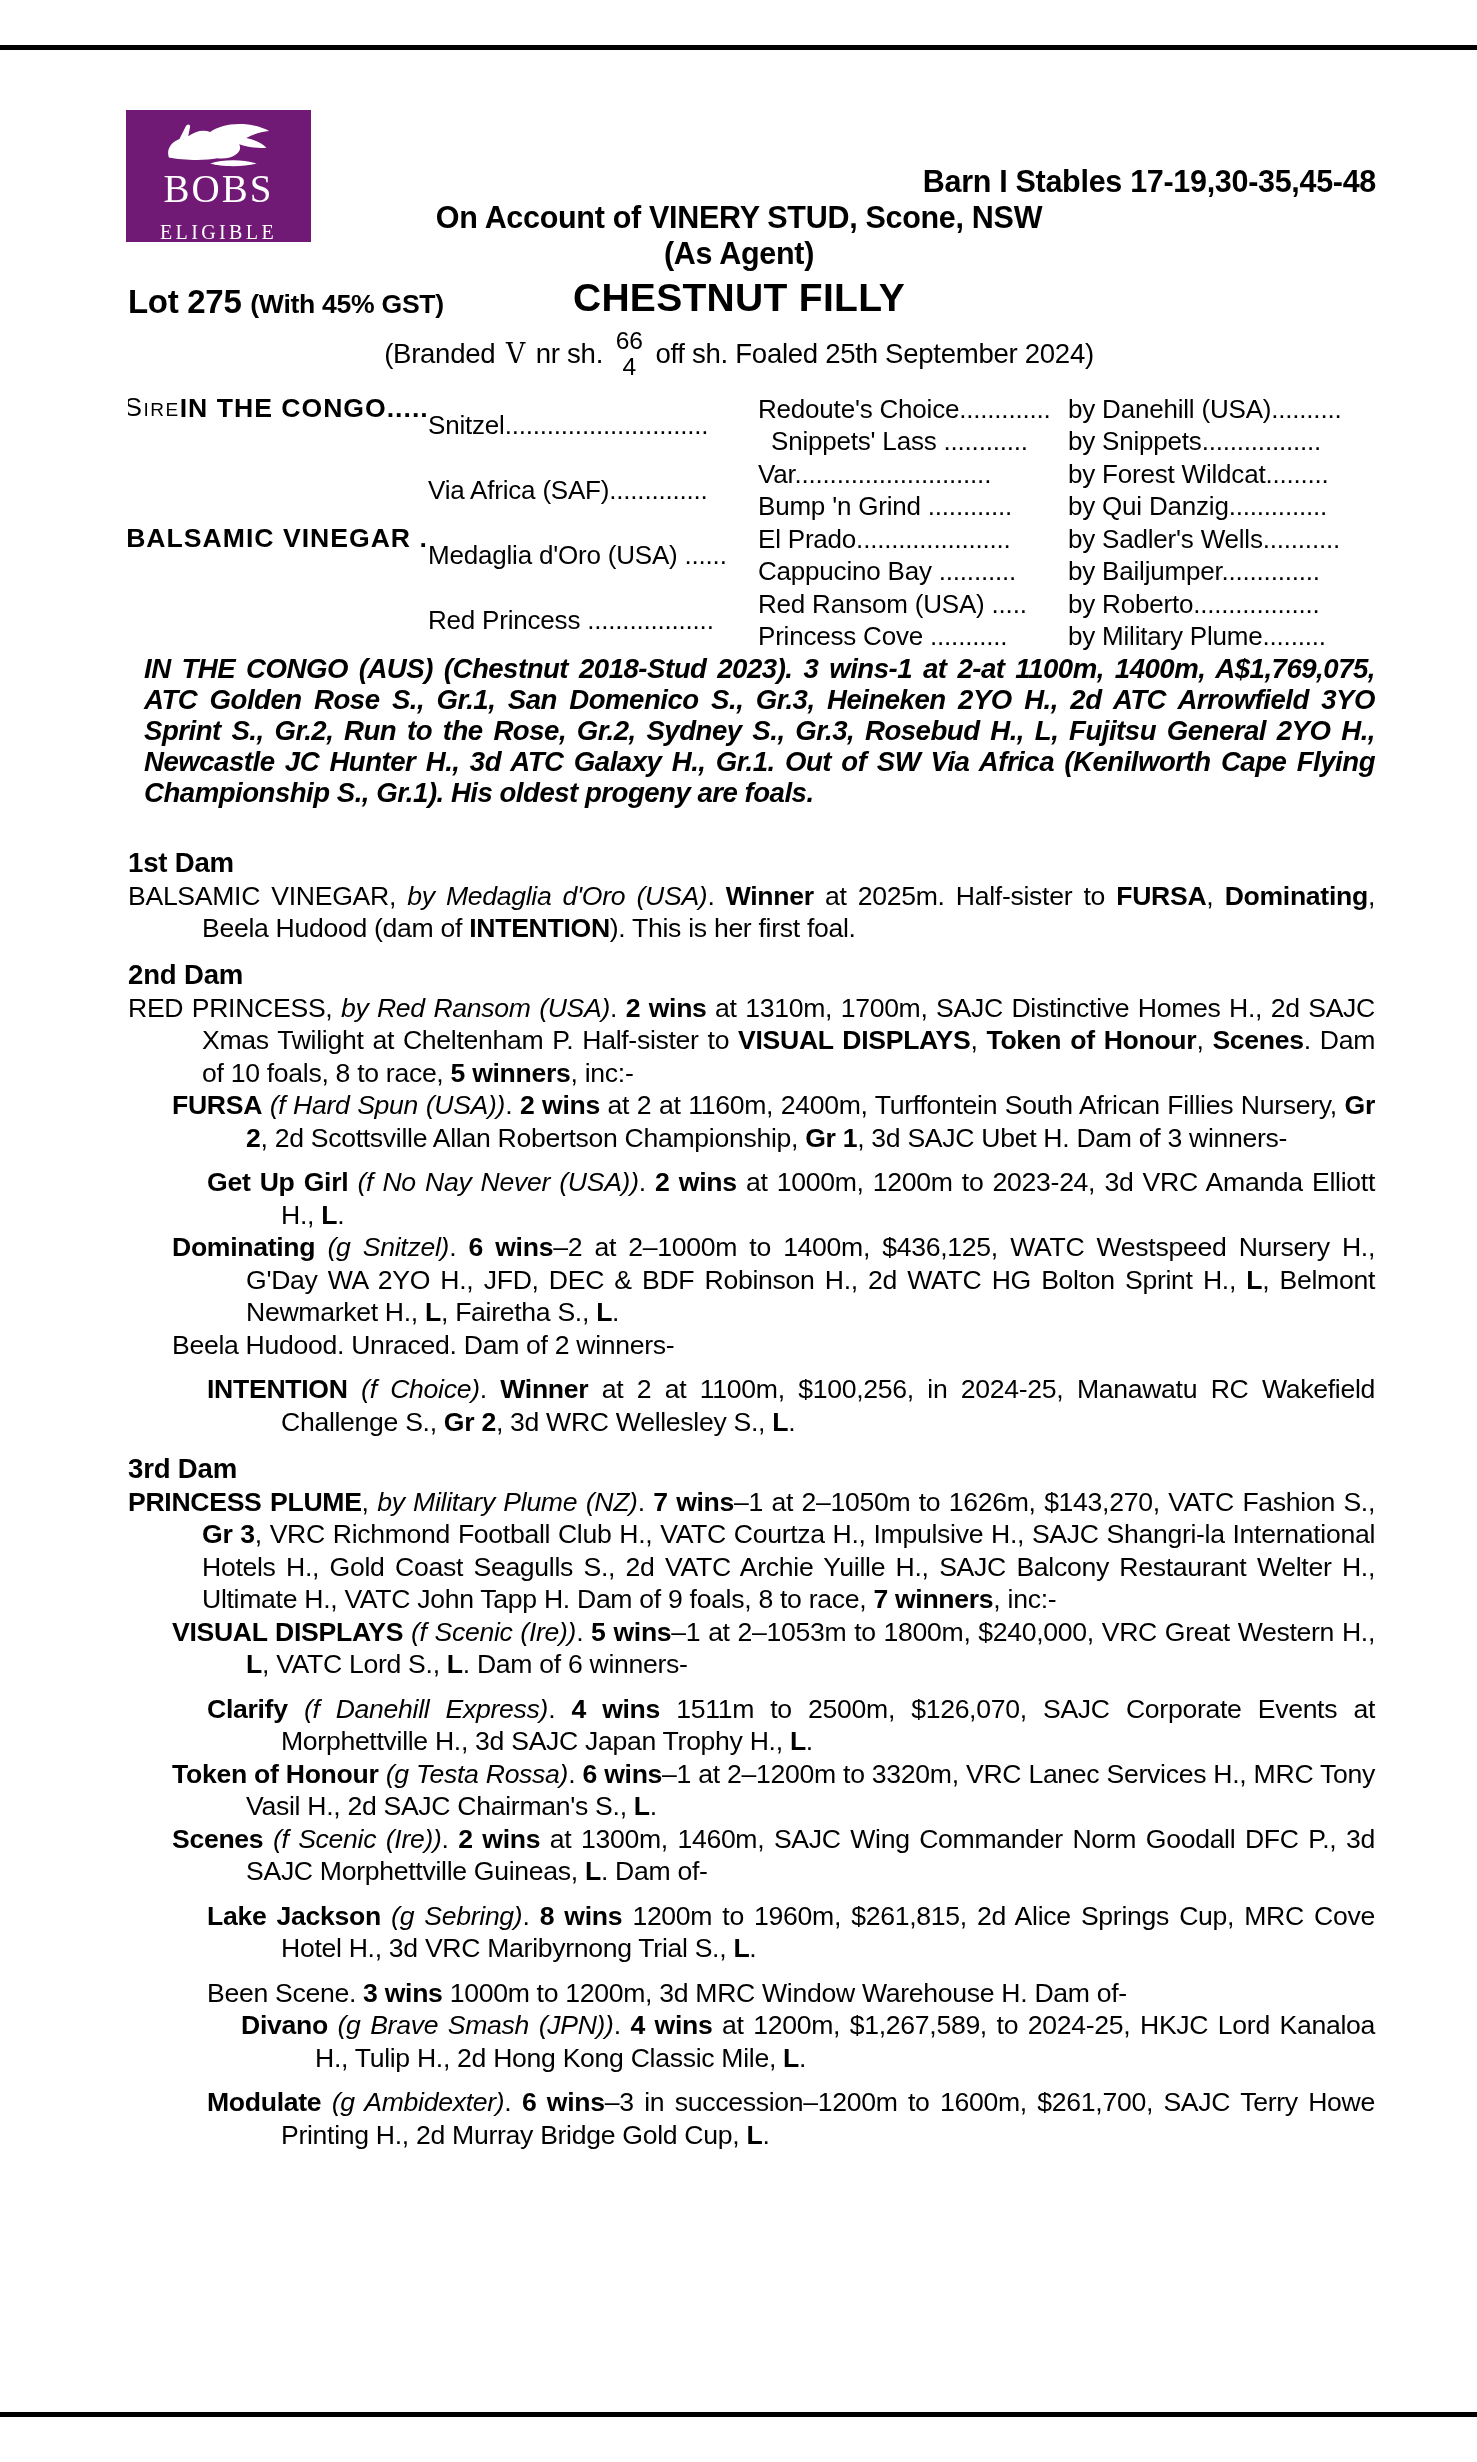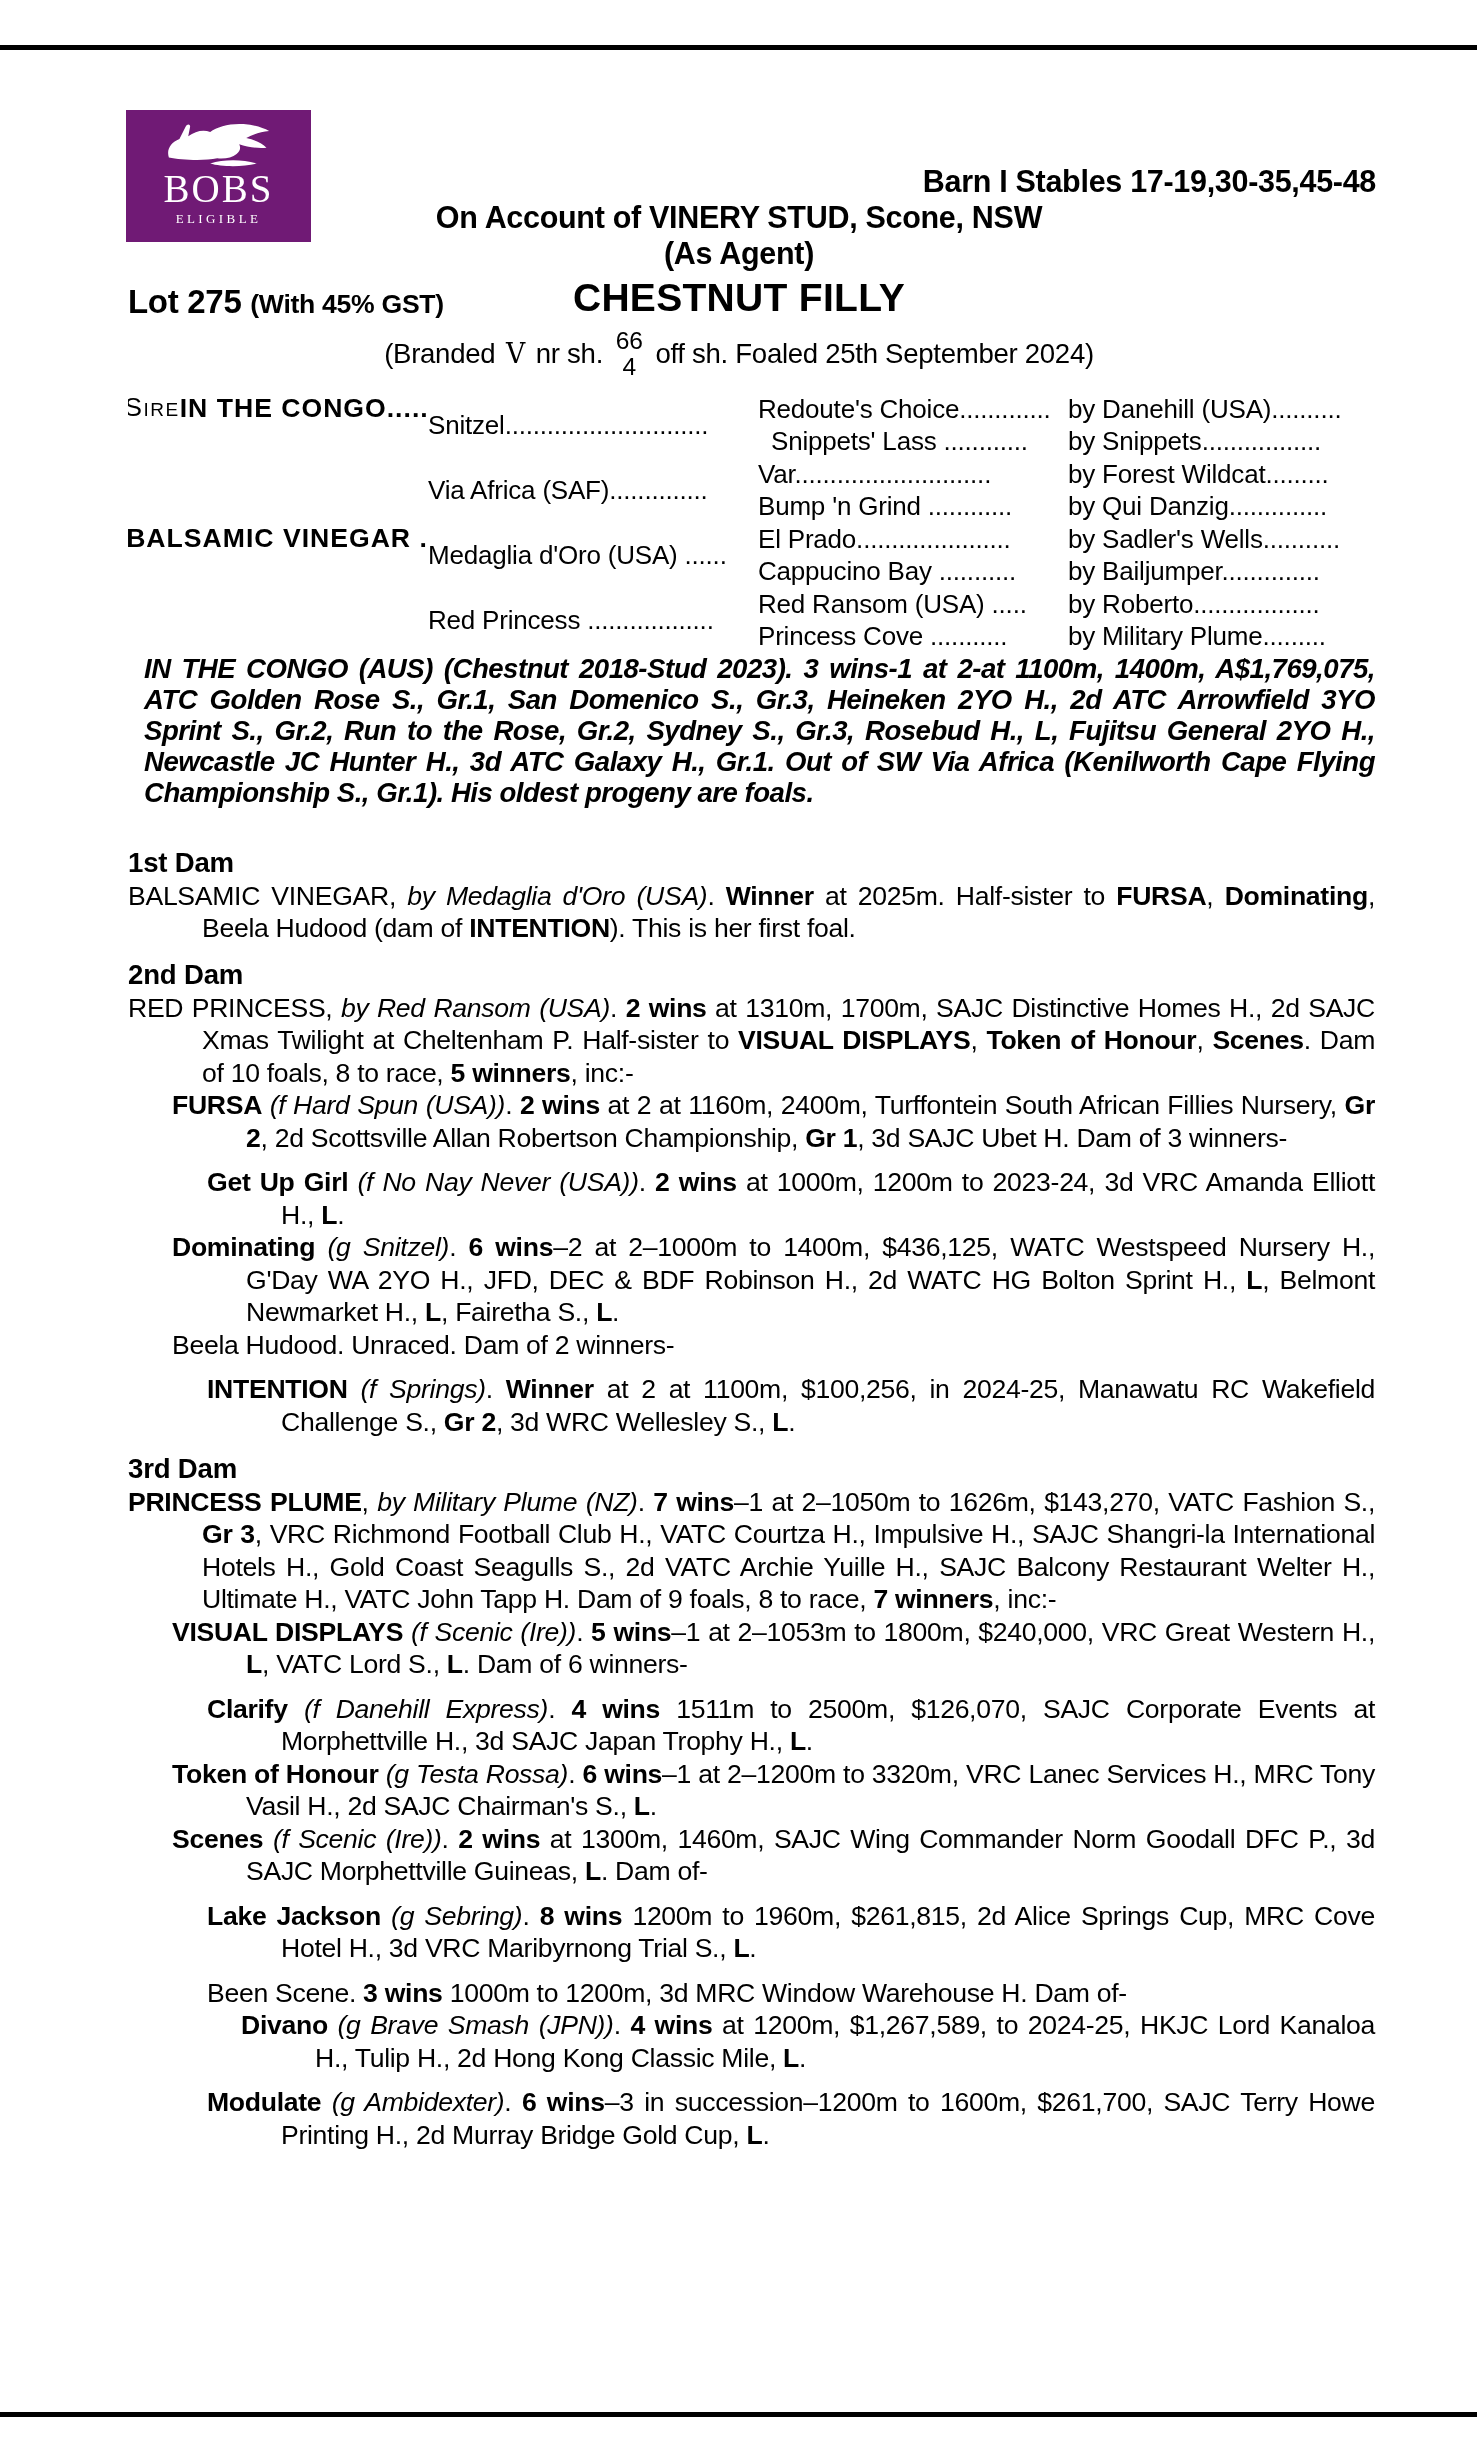--- a/index.html
+++ b/index.html
@@ -19,22 +19,22 @@
     background:#701a75;color:#fff;
     display:flex;flex-direction:column;align-items:center;justify-content:flex-start;
     padding-top:6.9px;box-sizing:border-box;
   }
   .logo svg{width:124px;height:51px;display:block;}
   .logo-title{
     font-family:"Liberation Serif", serif;font-size:39px;line-height:41px;
     letter-spacing:2px;
   }
   .logo-sub{
-    font-family:"Liberation Serif", serif;font-size:13px;line-height:17.7px;
-    letter-spacing:3.4px;margin-top:1px;text-align:center;
+    font-family:"Liberation Serif", serif;font-size:20px;line-height:17.7px;
+    letter-spacing:3.4px;margin-top:15px;text-align:center;
   }
 
   
   .barn{position:absolute;top:164px;right:102px;font-weight:bold;font-size:30.5px;letter-spacing:-0.3px;}
   .account{position:absolute;top:200px;left:0;width:100%;text-align:center;font-weight:bold;font-size:30.5px;letter-spacing:-0.3px;}
   .agent{position:absolute;top:236px;left:0;width:100%;text-align:center;font-weight:bold;font-size:30.5px;letter-spacing:-0.3px;}
   .lot{position:absolute;left:128px;top:283px;font-weight:bold;font-size:33px;letter-spacing:-0.3px;white-space:nowrap;}
   .lot .gst{font-size:26.6px;}
   .page-title{position:absolute;top:276px;left:0;width:100%;text-align:center;font-weight:bold;font-size:39px;letter-spacing:0.3px;}
   .brand-line{
@@ -149,21 +149,21 @@
 
 <div id="sections">
     <div class="dam-heading">1st Dam</div>
     <p class="sect-p lv0"><span>BALSAMIC VINEGAR, </span><span class="i">by Medaglia d'Oro (USA)</span><span>. </span><span class="b">Winner</span><span> at 2025m. Half-sister to </span><span class="b">FURSA</span><span>, </span><span class="b">Dominating</span><span>, Beela Hudood (dam of </span><span class="b">INTENTION</span><span>). This is her first foal.</span></p>
     <div class="dam-heading">2nd Dam</div>
     <p class="sect-p lv0"><span>RED PRINCESS, </span><span class="i">by Red Ransom (USA)</span><span>. </span><span class="b">2 wins</span><span> at 1310m, 1700m, SAJC Distinctive Homes H., 2d SAJC Xmas Twilight at Cheltenham P. Half-sister to </span><span class="b">VISUAL DISPLAYS</span><span>, </span><span class="b">Token of Honour</span><span>, </span><span class="b">Scenes</span><span>. Dam of 10 foals, 8 to race, </span><span class="b">5 winners</span><span>, inc:-</span></p>
     <p class="sect-p lv1"><span class="b">FURSA</span><span> </span><span class="i">(f Hard Spun (USA))</span><span>. </span><span class="b">2 wins</span><span> at 2 at 1160m, 2400m, Turffontein South African Fillies Nursery, </span><span class="b">Gr 2</span><span>, 2d Scottsville Allan Robertson Championship, </span><span class="b">Gr 1</span><span>, 3d SAJC Ubet H. Dam of 3 winners-</span></p>
     <p class="sect-p lv2"><span class="b">Get Up Girl</span><span> </span><span class="i">(f No Nay Never (USA))</span><span>. </span><span class="b">2 wins</span><span> at 1000m, 1200m to 2023-24, 3d VRC Amanda Elliott H., </span><span class="b">L</span><span>.</span></p>
     <p class="sect-p lv1"><span class="b">Dominating</span><span> </span><span class="i">(g Snitzel)</span><span>. </span><span class="b">6 wins</span><span>–2 at 2–1000m to 1400m, $436,125, WATC Westspeed Nursery H., G'Day WA 2YO H., JFD, DEC &amp; BDF Robinson H., 2d WATC HG Bolton Sprint H., </span><span class="b">L</span><span>, Belmont Newmarket H., </span><span class="b">L</span><span>, Fairetha S., </span><span class="b">L</span><span>.</span></p>
     <p class="sect-p lv1"><span>Beela Hudood. Unraced. Dam of 2 winners-</span></p>
-    <p class="sect-p lv2"><span class="b">INTENTION</span><span> </span><span class="i">(f Springs)</span><span>. </span><span class="b">Winner</span><span> at 2 at 1100m, $100,256, in 2024-25, Manawatu RC Wakefield Challenge S., </span><span class="b">Gr 2</span><span>, 3d WRC Wellesley S., </span><span class="b">L</span><span>.</span></p>
+    <p class="sect-p lv2"><span class="b">INTENTION</span><span> </span><span class="i">(f Choice)</span><span>. </span><span class="b">Winner</span><span> at 2 at 1100m, $100,256, in 2024-25, Manawatu RC Wakefield Challenge S., </span><span class="b">Gr 2</span><span>, 3d WRC Wellesley S., </span><span class="b">L</span><span>.</span></p>
     <div class="dam-heading">3rd Dam</div>
     <p class="sect-p lv0"><span class="b">PRINCESS PLUME</span><span>, </span><span class="i">by Military Plume (NZ)</span><span>. </span><span class="b">7 wins</span><span>–1 at 2–1050m to 1626m, $143,270, VATC Fashion S., </span><span class="b">Gr 3</span><span>, VRC Richmond Football Club H., VATC Courtza H., Impulsive H., SAJC Shangri-la International Hotels H., Gold Coast Seagulls S., 2d VATC Archie Yuille H., SAJC Balcony Restaurant Welter H., Ultimate H., VATC John Tapp H. Dam of 9 foals, 8 to race, </span><span class="b">7 winners</span><span>, inc:-</span></p>
     <p class="sect-p lv1"><span class="b">VISUAL DISPLAYS</span><span> </span><span class="i">(f Scenic (Ire))</span><span>. </span><span class="b">5 wins</span><span>–1 at 2–1053m to 1800m, $240,000, VRC Great Western H., </span><span class="b">L</span><span>, VATC Lord S., </span><span class="b">L</span><span>. Dam of 6 winners-</span></p>
     <p class="sect-p lv2"><span class="b">Clarify</span><span> </span><span class="i">(f Danehill Express)</span><span>. </span><span class="b">4 wins</span><span> 1511m to 2500m, $126,070, SAJC Corporate Events at Morphettville H., 3d SAJC Japan Trophy H., </span><span class="b">L</span><span>.</span></p>
     <p class="sect-p lv1"><span class="b">Token of Honour</span><span> </span><span class="i">(g Testa Rossa)</span><span>. </span><span class="b">6 wins</span><span>–1 at 2–1200m to 3320m, VRC Lanec Services H., MRC Tony Vasil H., 2d SAJC Chairman's S., </span><span class="b">L</span><span>.</span></p>
     <p class="sect-p lv1"><span class="b">Scenes</span><span> </span><span class="i">(f Scenic (Ire))</span><span>. </span><span class="b">2 wins</span><span> at 1300m, 1460m, SAJC Wing Commander Norm Goodall DFC P., 3d SAJC Morphettville Guineas, </span><span class="b">L</span><span>. Dam of-</span></p>
     <p class="sect-p lv2"><span class="b">Lake Jackson</span><span> </span><span class="i">(g Sebring)</span><span>. </span><span class="b">8 wins</span><span> 1200m to 1960m, $261,815, 2d Alice Springs Cup, MRC Cove Hotel H., 3d VRC Maribyrnong Trial S., </span><span class="b">L</span><span>.</span></p>
     <p class="sect-p lv2"><span>Been Scene. </span><span class="b">3 wins</span><span> 1000m to 1200m, 3d MRC Window Warehouse H. Dam of-</span></p>
     <p class="sect-p lv3"><span class="b">Divano</span><span> </span><span class="i">(g Brave Smash (JPN))</span><span>. </span><span class="b">4 wins</span><span> at 1200m, $1,267,589, to 2024-25, HKJC Lord Kanaloa H., Tulip H., 2d Hong Kong Classic Mile, </span><span class="b">L</span><span>.</span></p>
     <p class="sect-p lv2"><span class="b">Modulate</span><span> </span><span class="i">(g Ambidexter)</span><span>. </span><span class="b">6 wins</span><span>–3 in succession–1200m to 1600m, $261,700, SAJC Terry Howe Printing H., 2d Murray Bridge Gold Cup, </span><span class="b">L</span><span>.</span></p>

